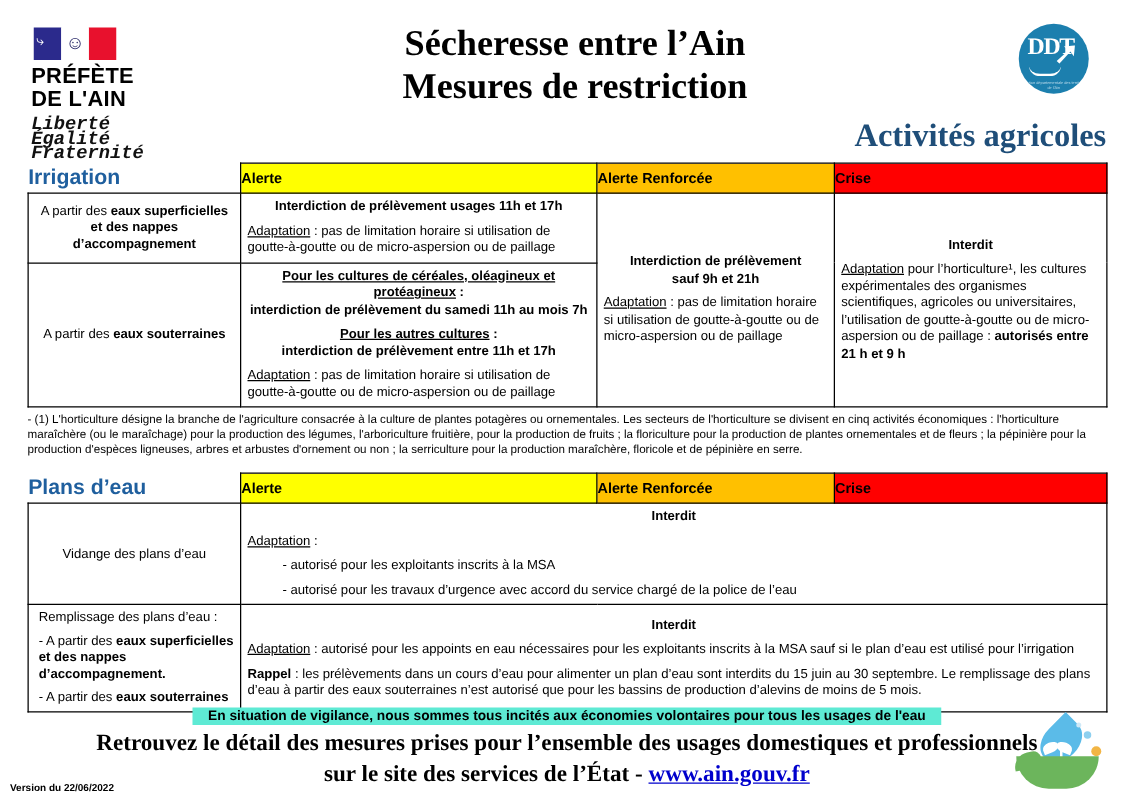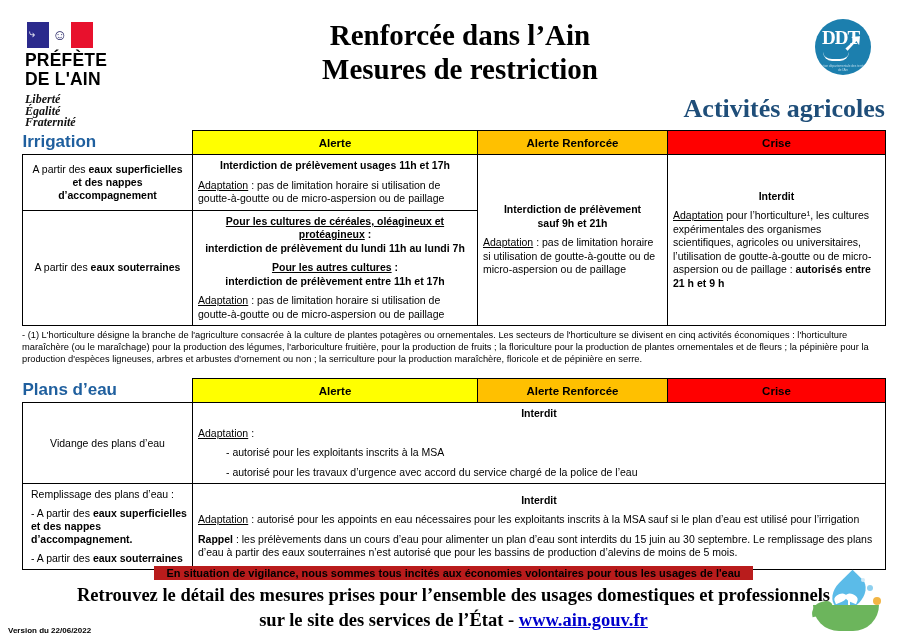--- a/index.html
+++ b/index.html
@@ -55,24 +55,24 @@
   .pref-name {
     font-family: "Liberation Sans", sans-serif;
     font-weight: bold;
     font-size: 17.5px;
     line-height: 19px;
     letter-spacing: 0.2px;
     margin-top: 3px;
     color: #000;
   }
   .devise {
-    font-family: Liberation Serif, serif;
+    font-family: Liberation Mono, monospace;
     font-style: italic;
     font-weight: bold;
-    font-size: 12px;
+    font-size: 15px;
     line-height: 11.5px;
     margin-top: 5px;
     color: #111;
   }
   .maintitle {
     position: absolute;
     left: 180px;
     top: 18px;
     width: 560px;
     text-align: center;
@@ -157,21 +157,21 @@
   td.sectitle {
     border: none !important;
     color: #1f5f9e;
     font-weight: bold;
     font-size: 17px;
     font-family: "Liberation Sans", sans-serif;
     padding-left: 4px;
     border-bottom: none !important;
   }
   td.lvl {
-    text-align: center;
+    text-align: left;
     font-weight: bold;
     font-size: 11.5px;
     height: 24px;
     border: 1px solid #000 !important;
     color: #000;
   }
   td.lvl.a { background: #ffff00; }
   td.lvl.b { background: #ffc000; }
   td.lvl.c { background: #ff0000; }
 
@@ -211,21 +211,21 @@
     left: 0; bottom: 0;
     width: 907px;
     height: 80px;
   }
   .greenbar {
     position: absolute;
     top: 0; left: 0; right: 0;
     text-align: center;
   }
   .greenbar span {
-    background: #b91c1c;
+    background: #5eead4;
     font-size: 11px;
     font-weight: bold;
     padding: 1px 12px;
     color: #000;
   }
   .bigline {
     position: absolute;
     top: 20px; left: 0; width: 907px;
     text-align: center;
     font-family: "Liberation Serif", serif;
@@ -317,21 +317,21 @@
       <div>DE L'AIN</div>
     </div>
     <div class="devise">
       <div>Liberté</div>
       <div>Égalité</div>
       <div>Fraternité</div>
     </div>
   </div>
 
   <div class="maintitle">
-    <div>Renforcée dans l’Ain</div>
+    <div>Sécheresse entre l’Ain</div>
     <div>Mesures de restriction</div>
   </div>
 
   <div class="subtitle">Activités agricoles</div>
 
   <div class="ddt-logo">
     <span class="ddt-text">DDT</span>
     <span class="ddt-arrow">➚</span>
     <span class="ddt-wave"></span>
     <span class="ddt-caption">Direction départementale des territoires de l'Ain</span>
@@ -386,21 +386,21 @@
       </td>
     </tr>
 
     <tr>
       <td class="rowlabel">
         <span class="thin">A partir des </span><span>eaux souterraines</span>
       </td>
       <td class="cell">
         <p class="pblk ctr b">
           <span class="u">Pour les cultures de céréales, oléagineux et protéagineux</span><span> :</span><br>
-          <span>interdiction de prélèvement du lundi 11h au lundi 7h</span>
+          <span>interdiction de prélèvement du samedi 11h au mois 7h</span>
         </p>
         <p class="pblk ctr b">
           <span class="u">Pour les autres cultures</span><span> :</span><br>
           <span>interdiction de prélèvement entre 11h et 17h</span>
         </p>
         <p class="pblk">
           <span class="u">Adaptation</span><span> : pas de limitation horaire si utilisation de goutte-à-goutte ou de micro-aspersion ou de paillage</span>
         </p>
       </td>
     </tr>

